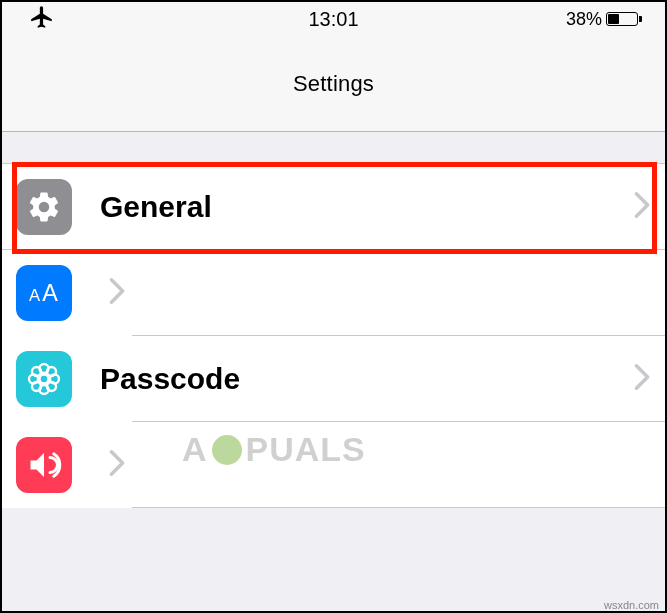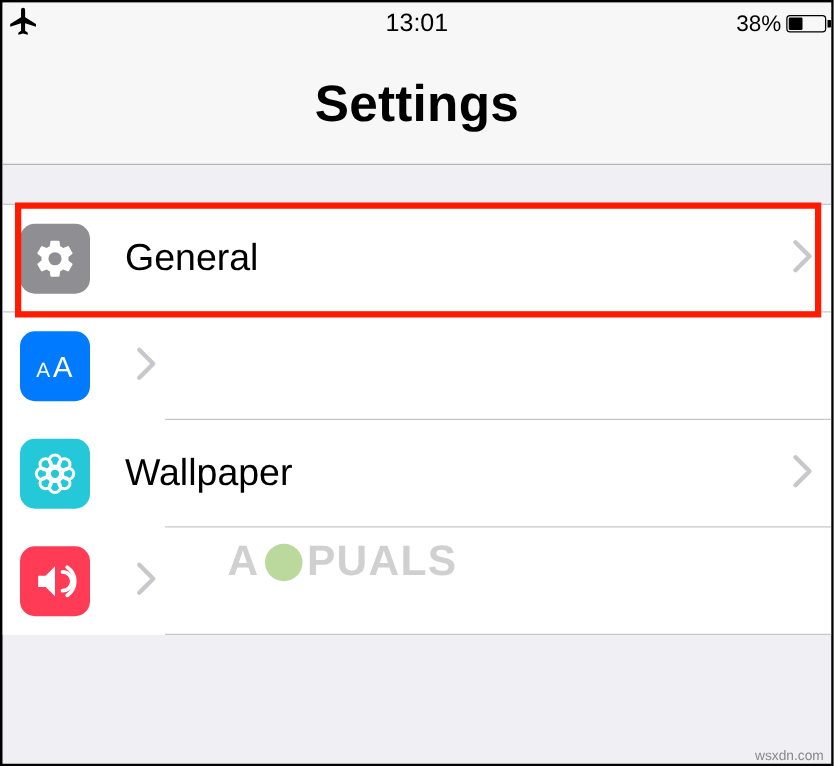--- a/index.html
+++ b/index.html
@@ -1,37 +1,37 @@
 <!DOCTYPE html>
 <html><head>
 <meta charset="utf-8">
 <style>
   * { box-sizing: border-box; margin: 0; padding: 0; }
   html, body { width: 667px; height: 613px; font-family: -apple-system, "Helvetica Neue", Helvetica, Arial, sans-serif; background: #fff; color: #000; }
   .frame { width: 667px; height: 613px; border: 2px solid #000; position: relative; overflow: hidden; background: #efeff4; }
   
-  .statusbar { height: 34px; background: #f7f7f8; display: flex; align-items: center; justify-content: space-between; padding: 0 4px; font-size: 18px; }
+  .statusbar { height: 34px; background: #f7f7f8; display: flex; align-items: center; justify-content: space-between; padding: 0 27px; font-size: 18px; }
   .status-left, .status-right { display: flex; align-items: center; gap: 6px; }
   .status-center { position: absolute; left: 0; right: 0; text-align: center; font-size: 20px; font-weight: 500; pointer-events: none; }
   .battery { display: inline-flex; align-items: center; gap: 4px; }
   .battery-shell { width: 32px; height: 14px; border: 1.5px solid #000; border-radius: 3px; position: relative; display: inline-block; }
   .battery-shell::after { content: ""; position: absolute; right: -5px; top: 3px; width: 3px; height: 6px; background: #000; border-radius: 0 1px 1px 0; }
   .battery-fill { position: absolute; left: 1px; top: 1px; bottom: 1px; width: 38%; background: #000; border-radius: 1px; }
   
   .navbar { height: 96px; background: #f7f7f8; border-bottom: 1px solid #b5b5b8; display: flex; align-items: center; justify-content: center; }
-  .navbar .title { font-size: 41px; font-weight: 700; letter-spacing: 0.2px; }
+  .navbar .title { font-size: 22px; font-weight: 400; letter-spacing: 0.2px; }
   
   .group-gap { height: 32px; background: #efeff4; border-bottom: 1px solid #c8c7cc; }
   
   .rows { background: #fff; }
   .row { display: flex; align-items: center; height: 86px; padding: 0 14px 0 14px; position: relative; }
   .row .sep { position: absolute; left: 130px; right: 0; bottom: 0; height: 1px; background: #c8c7cc; }
   .row.first .sep { left: 0; }
   .icon-box { width: 56px; height: 56px; border-radius: 12px; flex: 0 0 56px; display: flex; align-items: center; justify-content: center; margin-right: 28px; }
-  .row-label { font-size: 30px; font-weight: 400; color: #000; flex: 1 1 auto; }
+  .row-label { font-size: 30px; font-weight: 700; color: #000; flex: 1 1 auto; }
   .chevron { flex: 0 0 auto; color: #c7c7cc; margin-left: 8px; transform: translateY(0); }
   
   .ic-general { background: #8e8e93; }
   .ic-display { background: #007aff; }
   .ic-wallpaper { background: #24c8d8; }
   .ic-sounds { background: #ff3b56; }
   .ic-touchid { background: #ff3b56; }
   
   .highlight { position: absolute; border: 5px solid #ff1a00; pointer-events: none; }
   
@@ -109,21 +109,21 @@
             <circle cx="12" cy="5" r="3"></circle>
             <circle cx="12" cy="19" r="3"></circle>
             <circle cx="5" cy="12" r="3"></circle>
             <circle cx="19" cy="12" r="3"></circle>
             <circle cx="7" cy="7" r="3"></circle>
             <circle cx="17" cy="7" r="3"></circle>
             <circle cx="7" cy="17" r="3"></circle>
             <circle cx="17" cy="17" r="3"></circle>
           </svg>
       </div>
-      <div class="row-label">Wallpaper</div>
+      <div class="row-label">Passcode</div>
       <span class="chevron">
         <svg width="18" height="28" viewBox="0 0 12 20" fill="none" stroke="#c7c7cc" stroke-width="2.5" stroke-linecap="round" stroke-linejoin="round">
             <polyline points="2,2 10,10 2,18"></polyline>
           </svg>
       </span>
       <div class="sep"></div>
     </div>
 
     <div class="row">
       <div class="icon-box ic-sounds">

